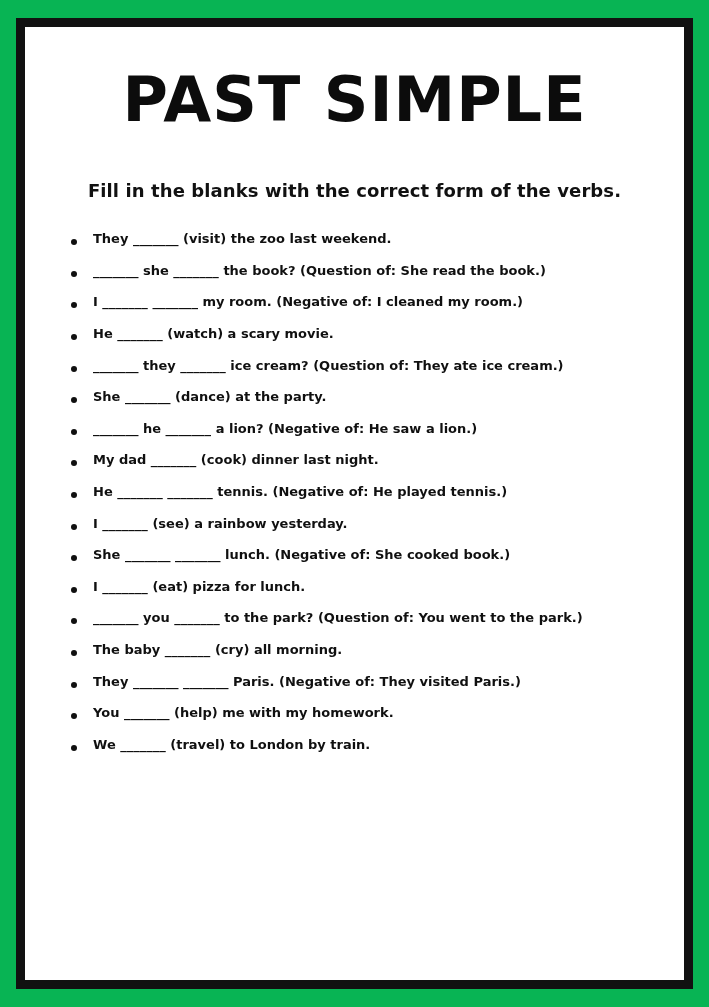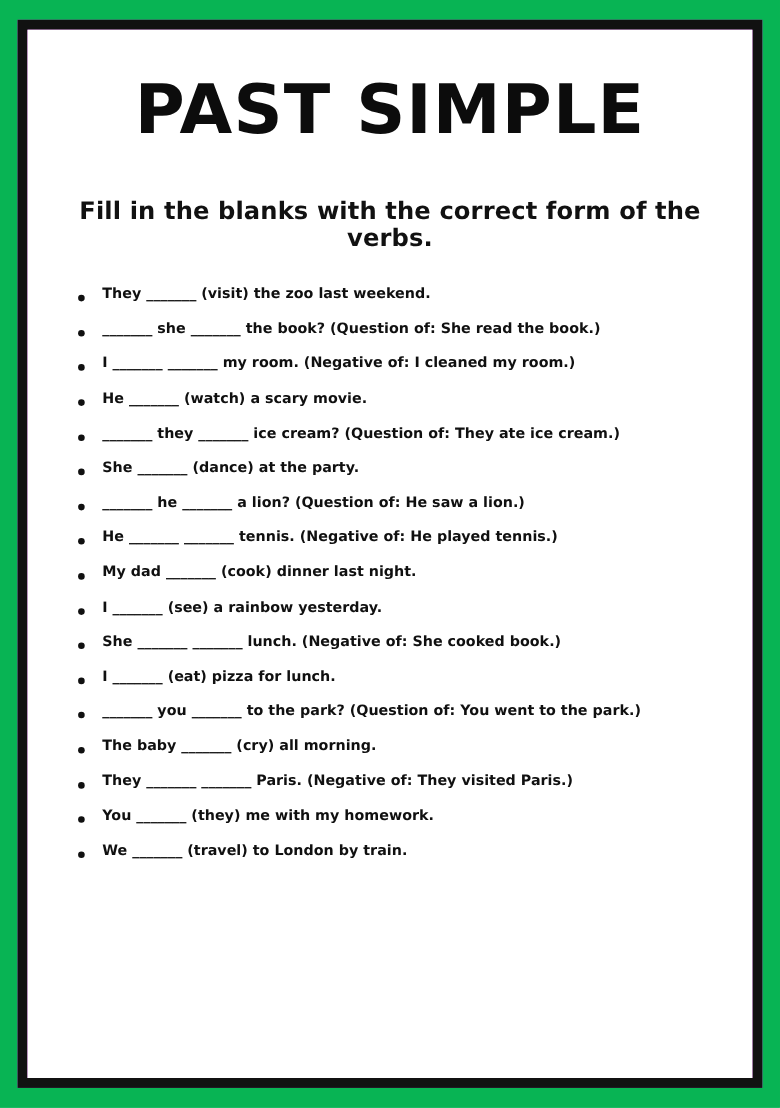--- a/index.html
+++ b/index.html
@@ -21,21 +21,21 @@
     height: 1007px;
     background: #08b454;
     box-sizing: border-box;
     padding: 18px 16px;
   }
   .frame {
     width: 100%;
     height: 100%;
     box-sizing: border-box;
     border: 9px solid #111111;
-    background: #d946ef;
+    background: #ffffff;
     padding: 12px;
     position: relative;
   }
   .sheet {
     position: absolute;
     left: 0; top: 0; right: 0; bottom: 0;
     background: #ffffff;
     padding: 26px 26px 10px 26px;
     box-sizing: border-box;
     overflow: hidden;
@@ -47,21 +47,21 @@
     font-size: 62px;
     letter-spacing: 1px;
     color: #0c0c0c;
     margin: 14px 0 0 0;
     line-height: 1.05;
   }
   .subtitle {
     text-align: center;
     font-family: "DejaVu Sans", sans-serif;
     font-weight: bold;
-    font-size: 22px;
+    font-size: 18px;
     color: #111111;
     margin: 48px 0 0 0;
     letter-spacing: 0.1px;
   }
   ul.questions {
     list-style: none;
     margin: 30px 0 0 0;
     padding: 0 4px 0 8px;
   }
   ul.questions li {
@@ -94,27 +94,27 @@
     <div class="sheet">
       <h1 class="title">PAST SIMPLE</h1>
       <p class="subtitle">Fill in the blanks with the correct form of the verbs.</p>
       <ul class="questions">
         <li>They _______ (visit) the zoo last weekend.</li>
         <li>_______ she _______ the book? (Question of: She read the book.)</li>
         <li>I _______ _______ my room. (Negative of: I cleaned my room.)</li>
         <li>He _______ (watch) a scary movie.</li>
         <li>_______ they _______ ice cream? (Question of: They ate ice cream.)</li>
         <li>She _______ (dance) at the party.</li>
-        <li>_______ he _______ a lion? (Question of: He saw a lion.)</li>
+        <li>_______ he _______ a lion? (Negative of: He saw a lion.)</li>
+        <li>My dad _______ (cook) dinner last night.</li>
         <li>He _______ _______ tennis. (Negative of: He played tennis.)</li>
-        <li>My dad _______ (cook) dinner last night.</li>
         <li>I _______ (see) a rainbow yesterday.</li>
         <li>She _______ _______ lunch. (Negative of: She cooked book.)</li>
         <li>I _______ (eat) pizza for lunch.</li>
         <li>_______ you _______ to the park? (Question of: You went to the park.)</li>
         <li>The baby _______ (cry) all morning.</li>
         <li>They _______ _______ Paris. (Negative of: They visited Paris.)</li>
-        <li>You _______ (they) me with my homework.</li>
+        <li>You _______ (help) me with my homework.</li>
         <li>We _______ (travel) to London by train.</li>
       </ul>
     </div>
   </div>
 </div>
 
 </body></html>

